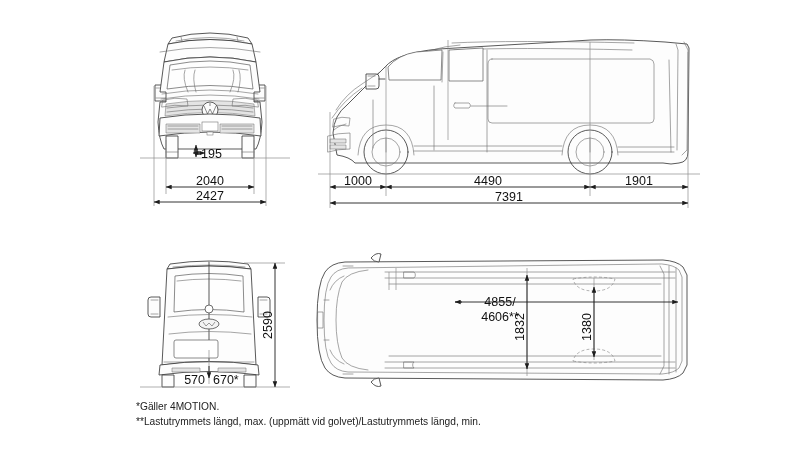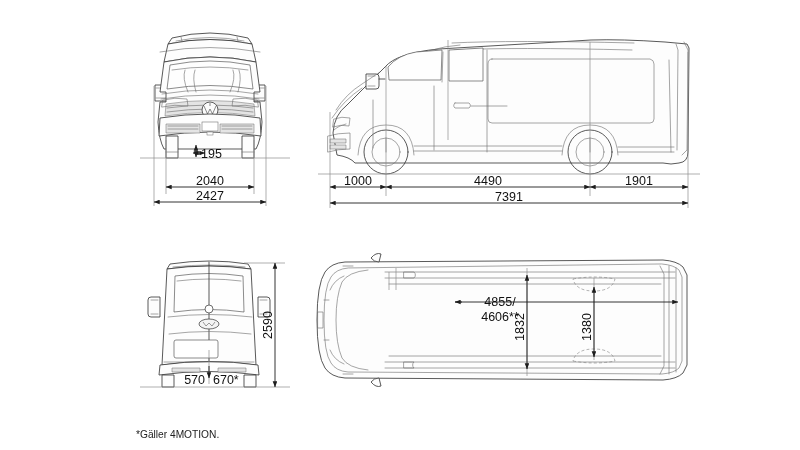--- a/index.html
+++ b/index.html
@@ -1,21 +1,21 @@
 <!DOCTYPE html>
 <html><head>
 <meta charset="utf-8">
 <style>
   html,body{margin:0;padding:0;background:#fff;}
   body{width:800px;height:450px;position:relative;overflow:hidden;
        font-family:"Liberation Sans",sans-serif;color:#1a1a1a;}
   .stage{position:absolute;inset:0;}
   svg{display:block;}
   .dimtxt{font-family:"Liberation Sans",sans-serif;font-size:12.5px;fill:#111;font-weight:400;}
-  .note{position:absolute;font-size:10.2px;line-height:13.5px;color:#222;white-space:nowrap;margin-top:28px;}
+  .note{position:absolute;font-size:10.2px;line-height:13.5px;color:#222;white-space:nowrap;}
   .vline{stroke:#8e8e8e;stroke-width:.7;}
   .dline{stroke:#1d1d1d;stroke-width:.9;}
   .body-l{fill:none;stroke:#3b3b3b;stroke-width:.85;stroke-linejoin:round;stroke-linecap:round;}
   .body-t{fill:none;stroke:#6e6e6e;stroke-width:.62;stroke-linejoin:round;stroke-linecap:round;}
   .body-f{fill:#fdfdfd;stroke:#3b3b3b;stroke-width:.85;stroke-linejoin:round;}
   .glass{fill:#fefefe;stroke:#5a5a5a;stroke-width:.7;}
   .grill{fill:#e4e4e4;stroke:#6a6a6a;stroke-width:.5;}
 </style>
 </head>
 <body>
@@ -261,14 +261,15 @@
     <line class="dline" x1="527" y1="275" x2="527" y2="369" marker-start="url(#arS)" marker-end="url(#ar)"></line>
     <text class="dimtxt" x="524" y="327" text-anchor="middle" transform="rotate(-90 524 327)">1832</text>
 
     <line class="dline" x1="594" y1="287" x2="594" y2="357" marker-start="url(#arS)" marker-end="url(#ar)"></line>
     <text class="dimtxt" x="591" y="327" text-anchor="middle" transform="rotate(-90 591 327)">1380</text>
   </g>
 
 </svg>
 
 <div class="note" style="left:136px;top:400px;">*Gäller 4MOTION.</div>
+<div class="note" style="left:136px;top:415px;">**Lastutrymmets längd, max. (uppmätt vid golvet)/Lastutrymmets längd, min.</div>
 
 </div>
 
 </body></html>

